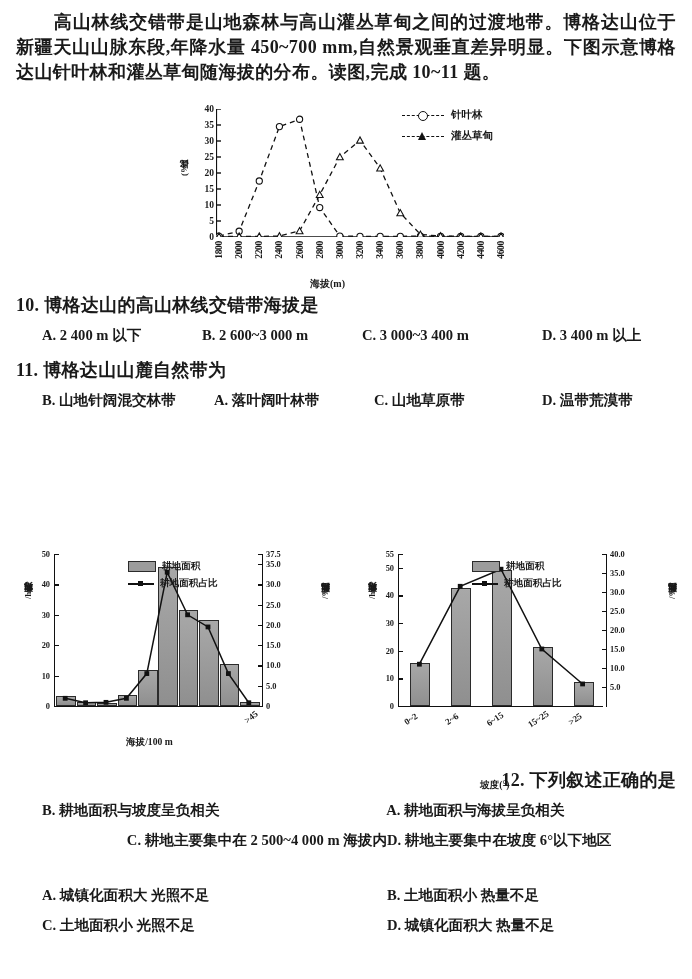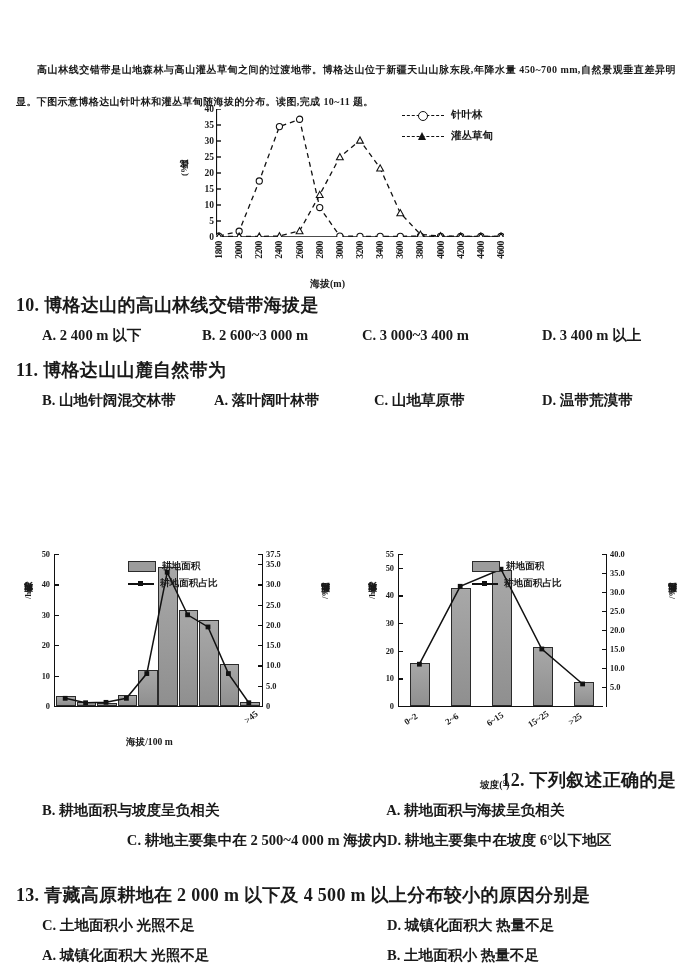--- a/index.html
+++ b/index.html
@@ -5,22 +5,22 @@
   html,body{margin:0;padding:0;background:#fff;}
   body{
     width:692px;height:979px;overflow:hidden;
     font-family:"Liberation Serif","DejaVu Serif",serif;
     color:#1a1a1a;
   }
   .page{position:relative;width:692px;height:979px;}
 
   
   .para{
-    font-size:10px;line-height:32px;letter-spacing:.4px;
-    text-align:justify;font-weight:600;margin-top:44px;
+    font-size:18px;line-height:25px;letter-spacing:.4px;
+    text-align:justify;font-weight:600;
   }
   .para.indent{text-indent:2.1em;}
   .qline{font-size:18px;line-height:30px;font-weight:600;letter-spacing:.3px;}
   .opts{display:flex;font-size:14.6px;line-height:30px;font-weight:600;padding-left:26px;}
   .opts span{display:block;}
 
   .blk{position:absolute;left:16px;width:660px;}
 
   
   .linechart{position:absolute;left:180px;top:101px;width:345px;height:188px;}
@@ -383,24 +383,23 @@
       <span>B. 耕地面积与坡度呈负相关</span>
       <span style="width:345px">A. 耕地面积与海拔呈负相关</span>
     </div>
     <div class="opts">
       <span style="width:345px">C. 耕地主要集中在 2 500~4 000 m 海拔内</span>
       <span>D. 耕地主要集中在坡度 6°以下地区</span>
     </div>
   </div>
 
   <div class="blk" style="top:880px;">
-    <div class="qline"><span>13.</span> <span>青藏高原耕地在 2 000 m 以下及 4 500 m 以上分布较小的原因分别是</span></div>
+    <div class="opts">
+      <span style="width:345px">A. 城镇化面积大  光照不足</span>
+      <span>B. 土地面积小  热量不足</span>
+    </div>
     <div class="opts">
       <span style="width:345px">C. 土地面积小  光照不足</span>
       <span>D. 城镇化面积大  热量不足</span>
     </div>
-    <div class="opts">
-      <span style="width:345px">A. 城镇化面积大  光照不足</span>
-      <span>B. 土地面积小  热量不足</span>
-    </div>
   </div>
 
 </div>
 
 </body></html>

